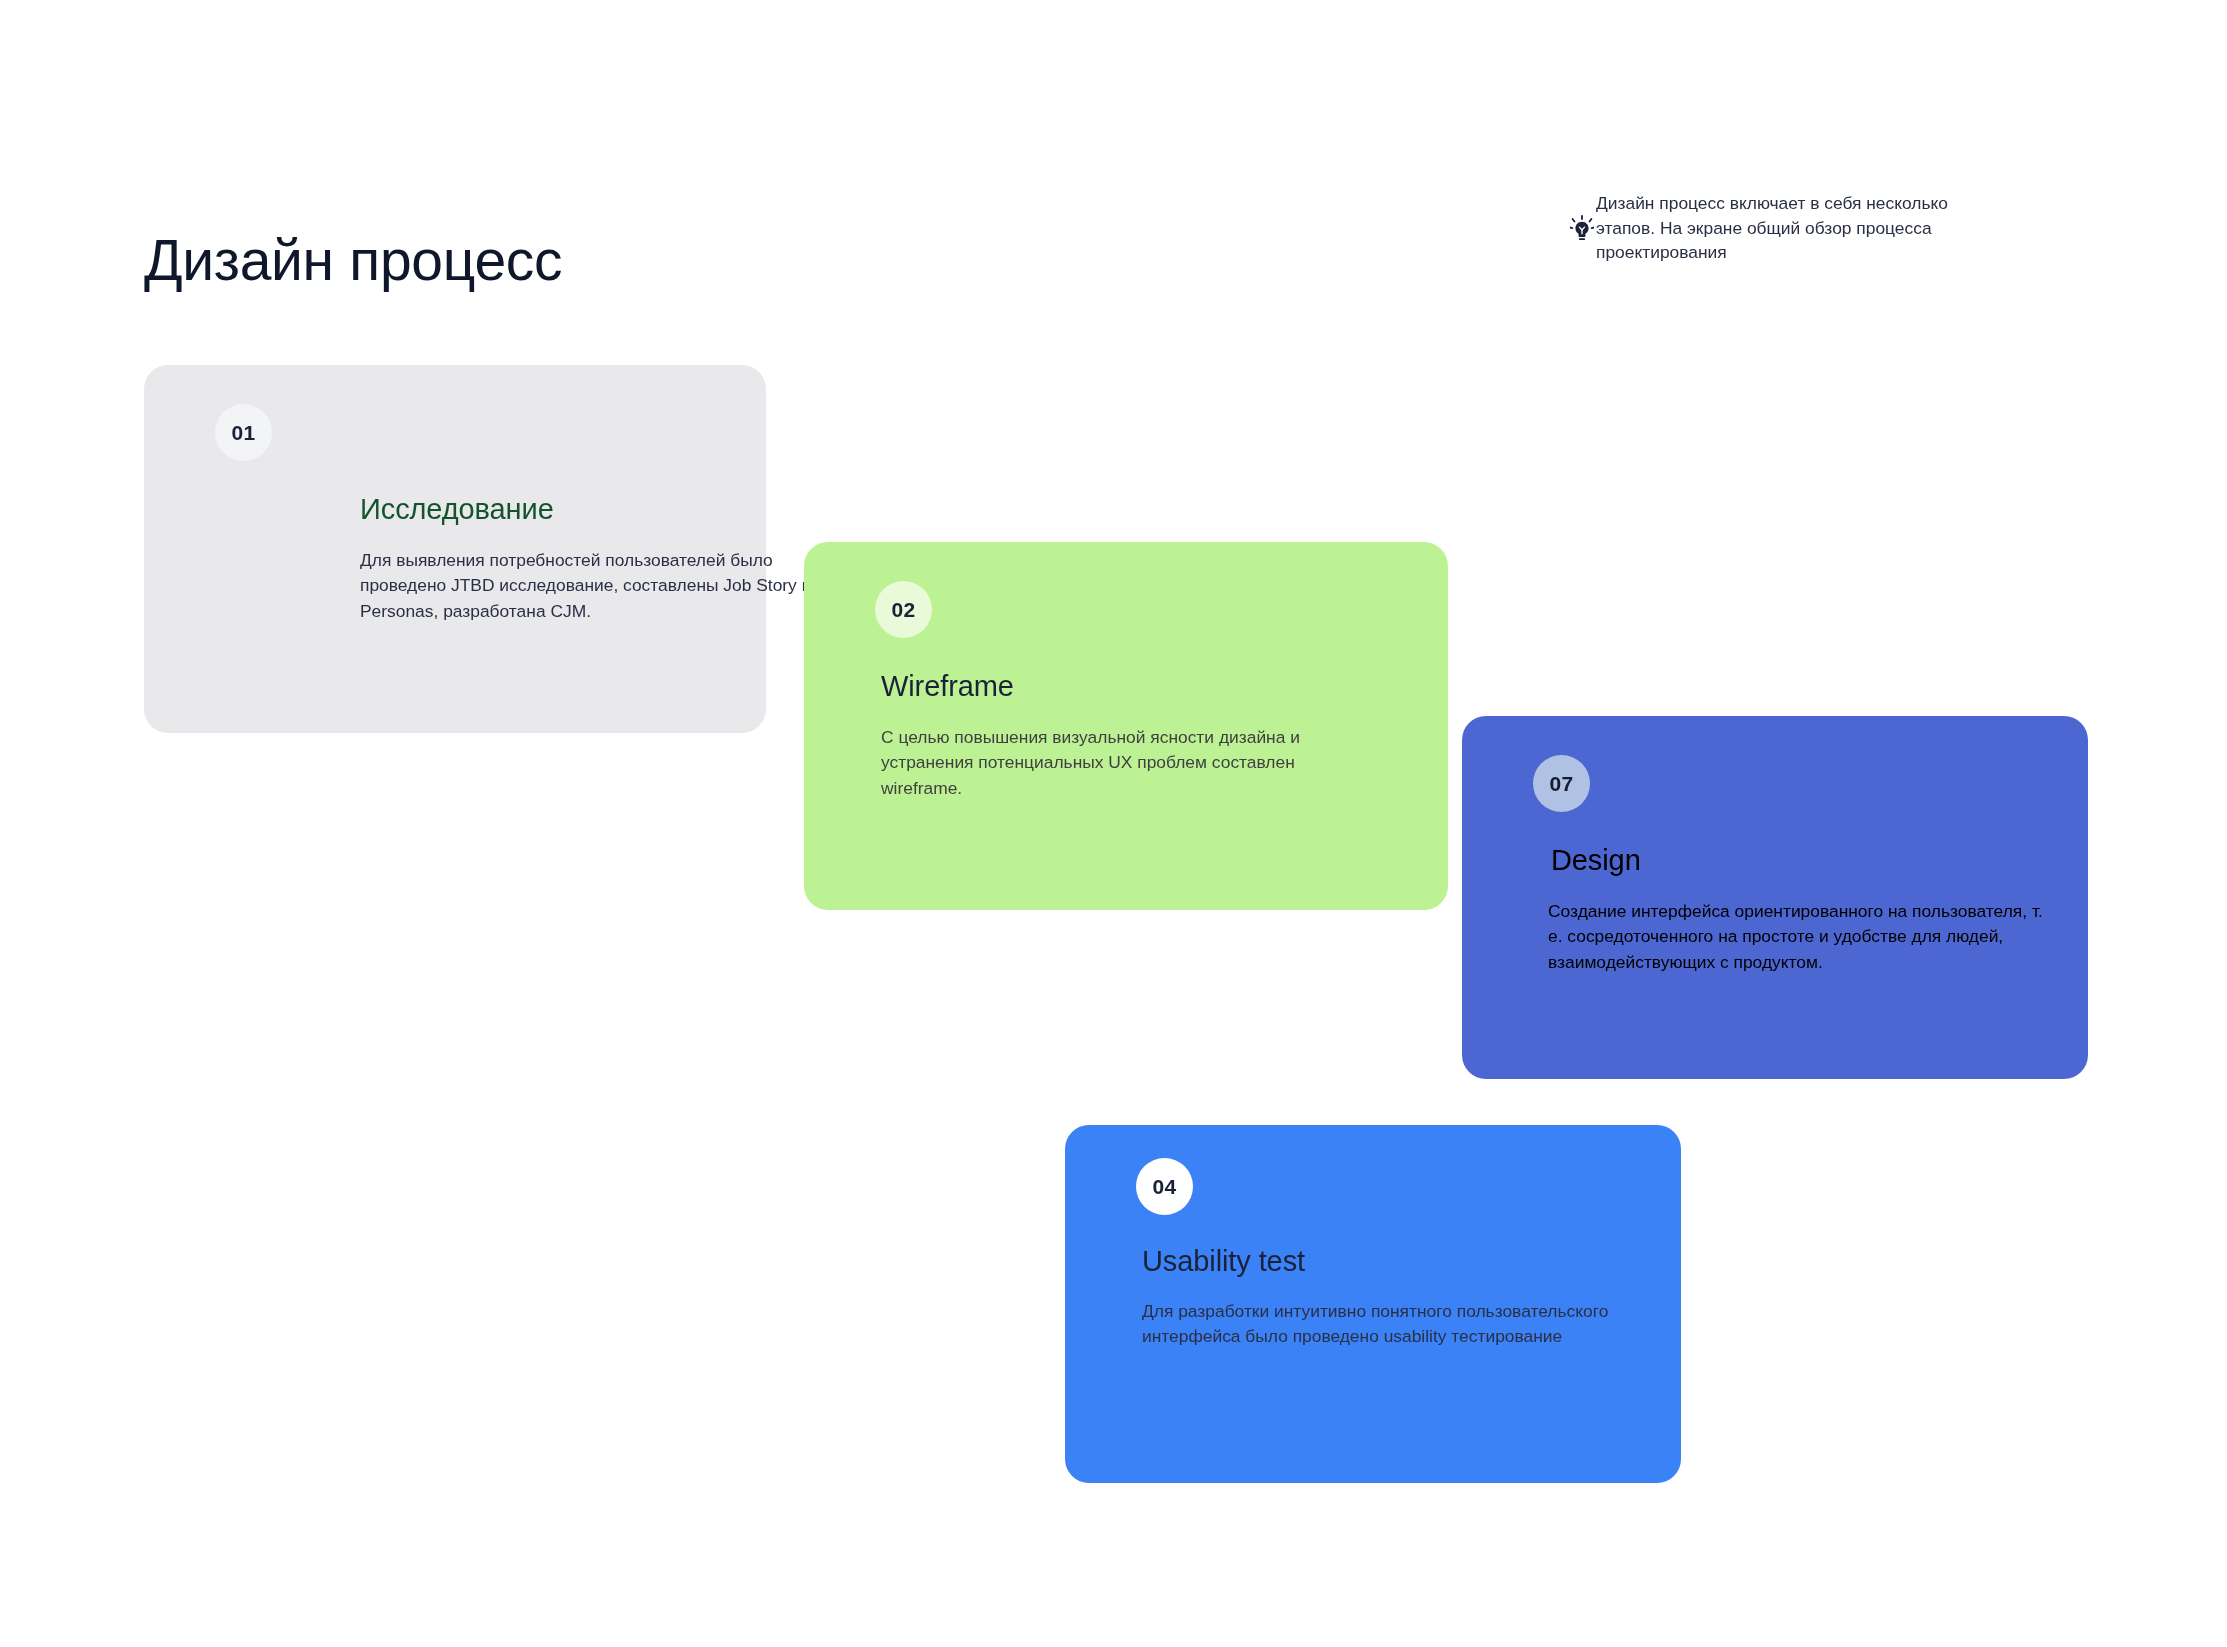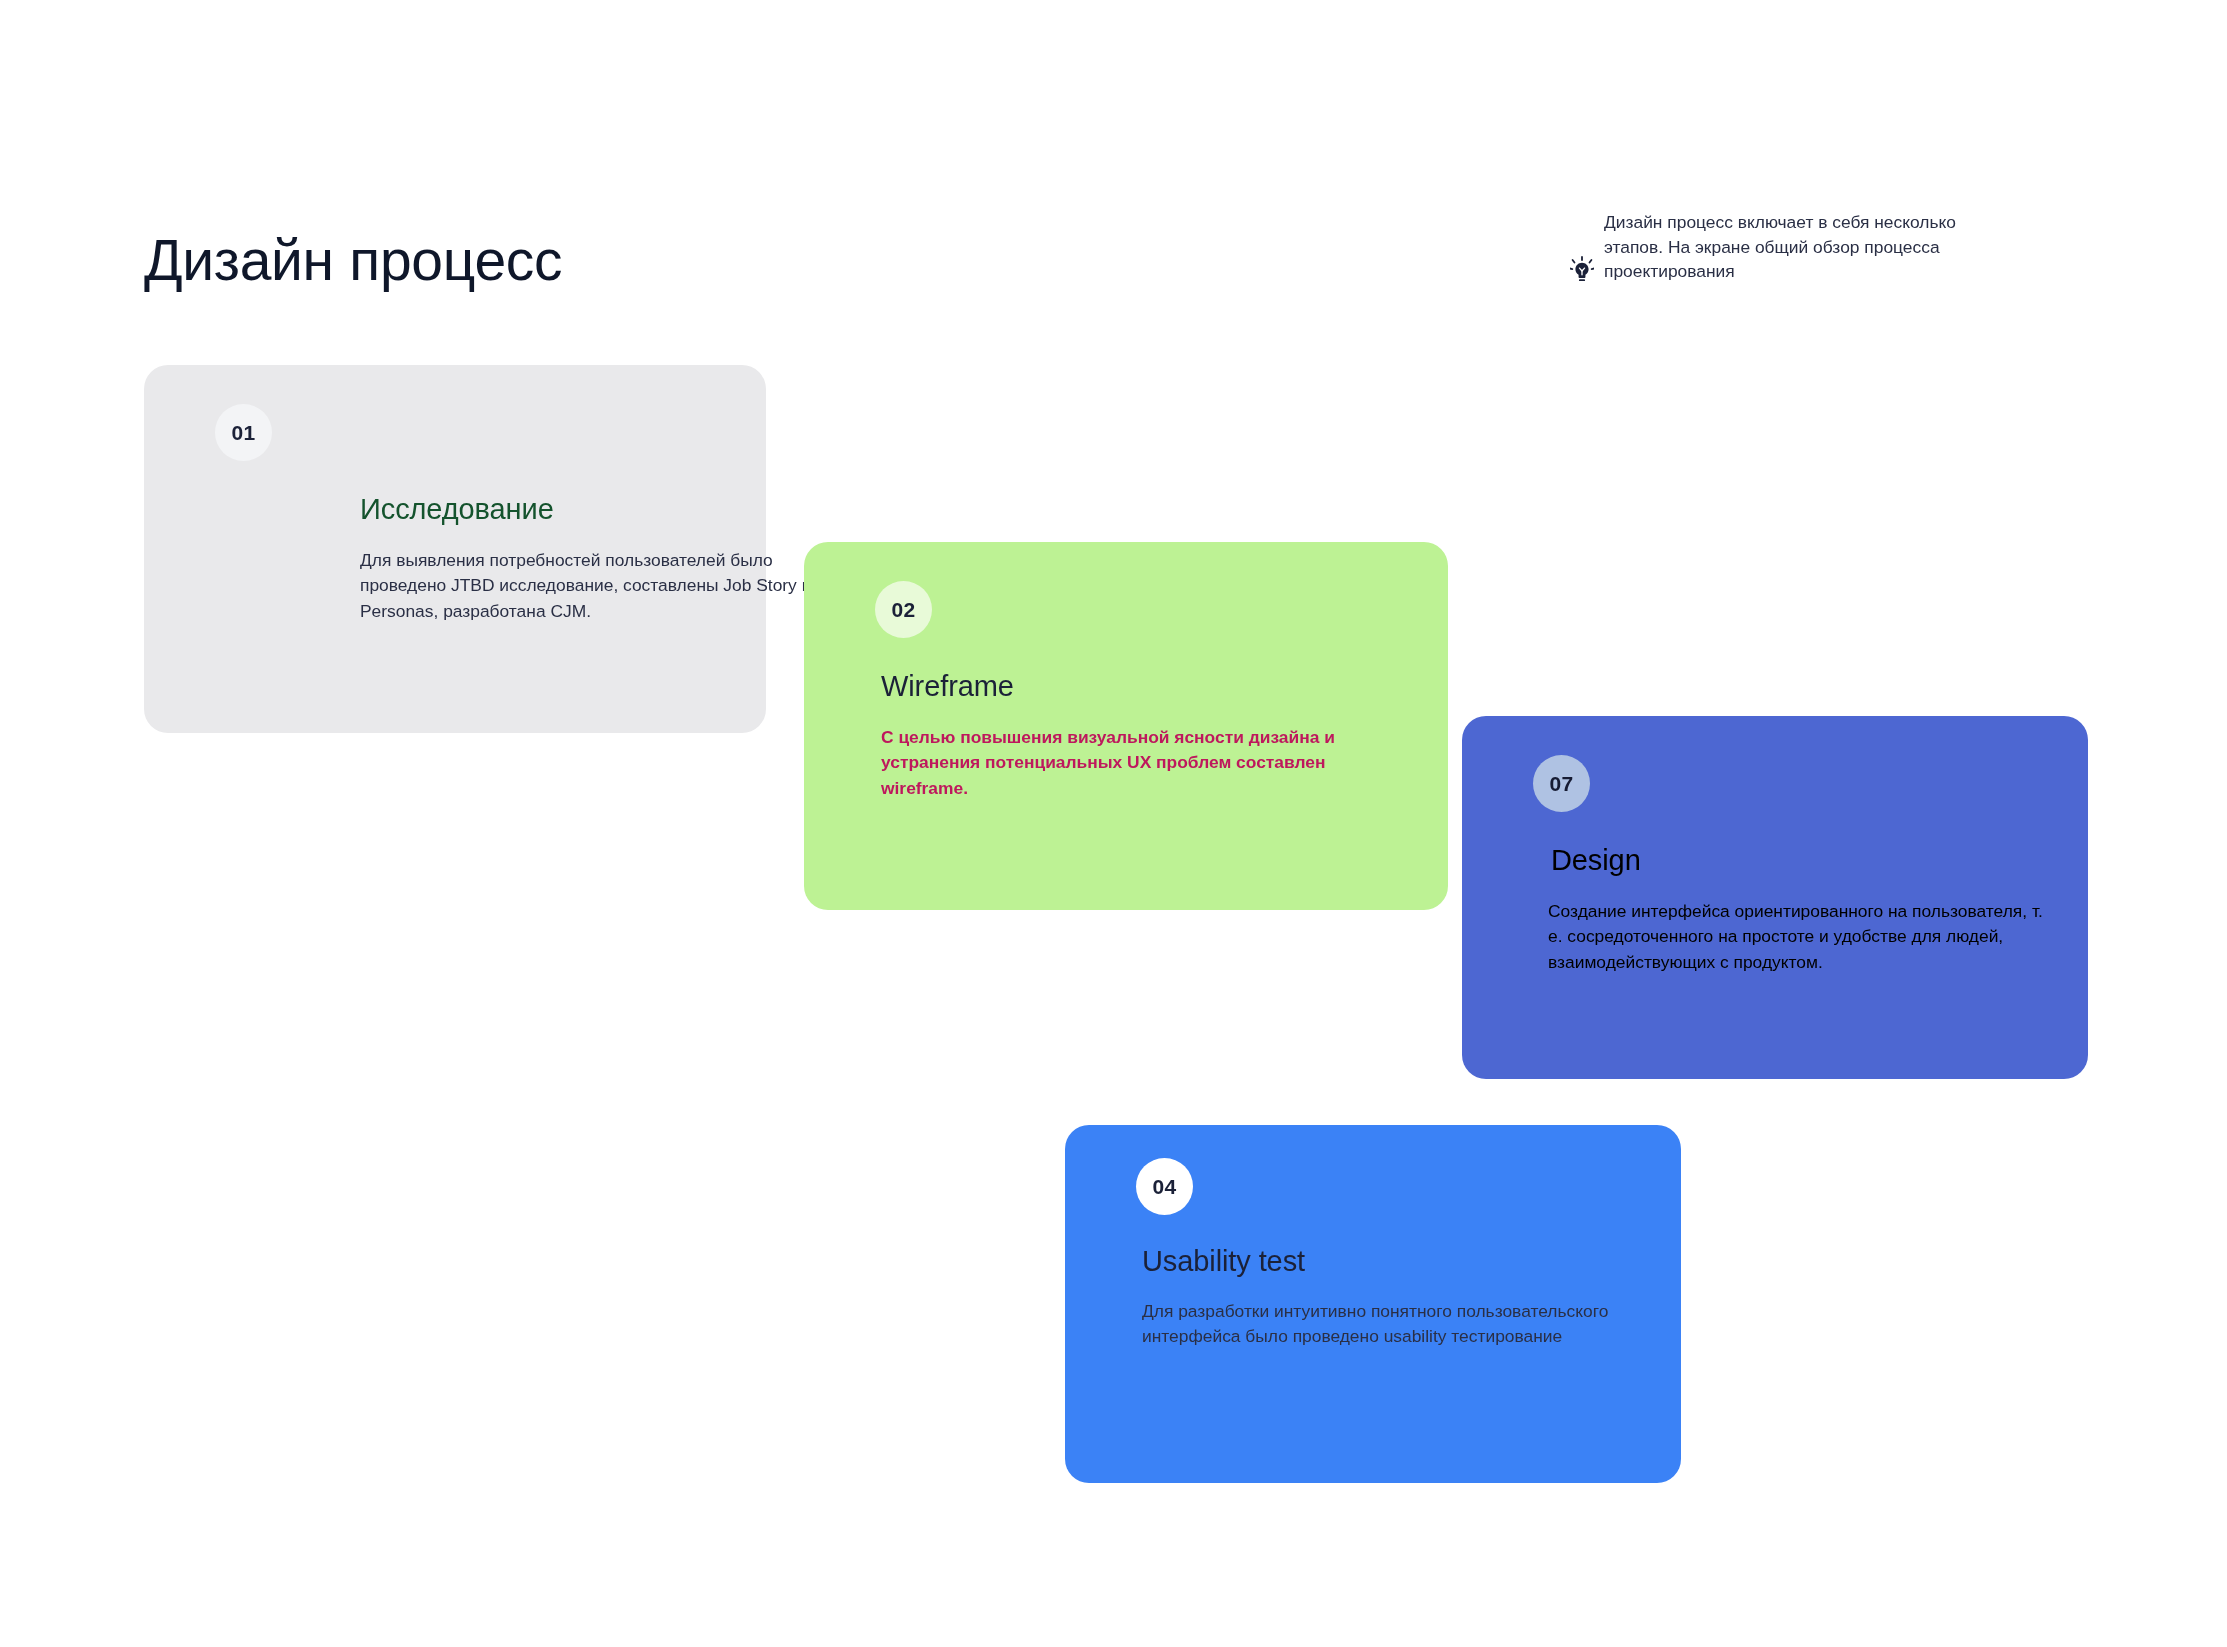--- a/index.html
+++ b/index.html
@@ -32,23 +32,22 @@
     color: #0f172a;
     white-space: nowrap;
   }
 
   .note {
     position: absolute;
     left: 1570px;
     top: 191px;
     width: 432px;
     display: flex;
-    align-items: flex-end;
-    gap: 10px;
-    margin-top: 19px;
+    align-items: center;
+    gap: 2px;
   }
   .note-icon {
     flex: 0 0 auto;
     width: 24px;
     height: 28px;
     margin-top: 1.4px;
   }
   .note-icon svg { display: block; }
   .note-text {
     font-size: 17.4px;
@@ -109,21 +108,21 @@
     width: 644px; height: 368px;
     background: #BDF294;
   }
   #card-2 .badge {
     left: 71px; top: 39px;
     width: 57px; height: 57px;
     background: #E8FAD8;
     color: #1B2138;
   }
   #card-2 .card-title { left: 77px; top: 128px; color: #1B2138; }
-  #card-2 .card-body  { left: 77px; top: 183px; width: 487px; color: #be185d; font-weight: bold; }
+  #card-2 .card-body  { left: 77px; top: 183px; width: 487px; color: #404040; }
 
   
   #card-3 {
     left: 1462px; top: 716px;
     width: 626px; height: 363px;
     background: #4D67D2;
   }
   #card-3 .badge {
     left: 71px; top: 39px;
     width: 57px; height: 57px;

